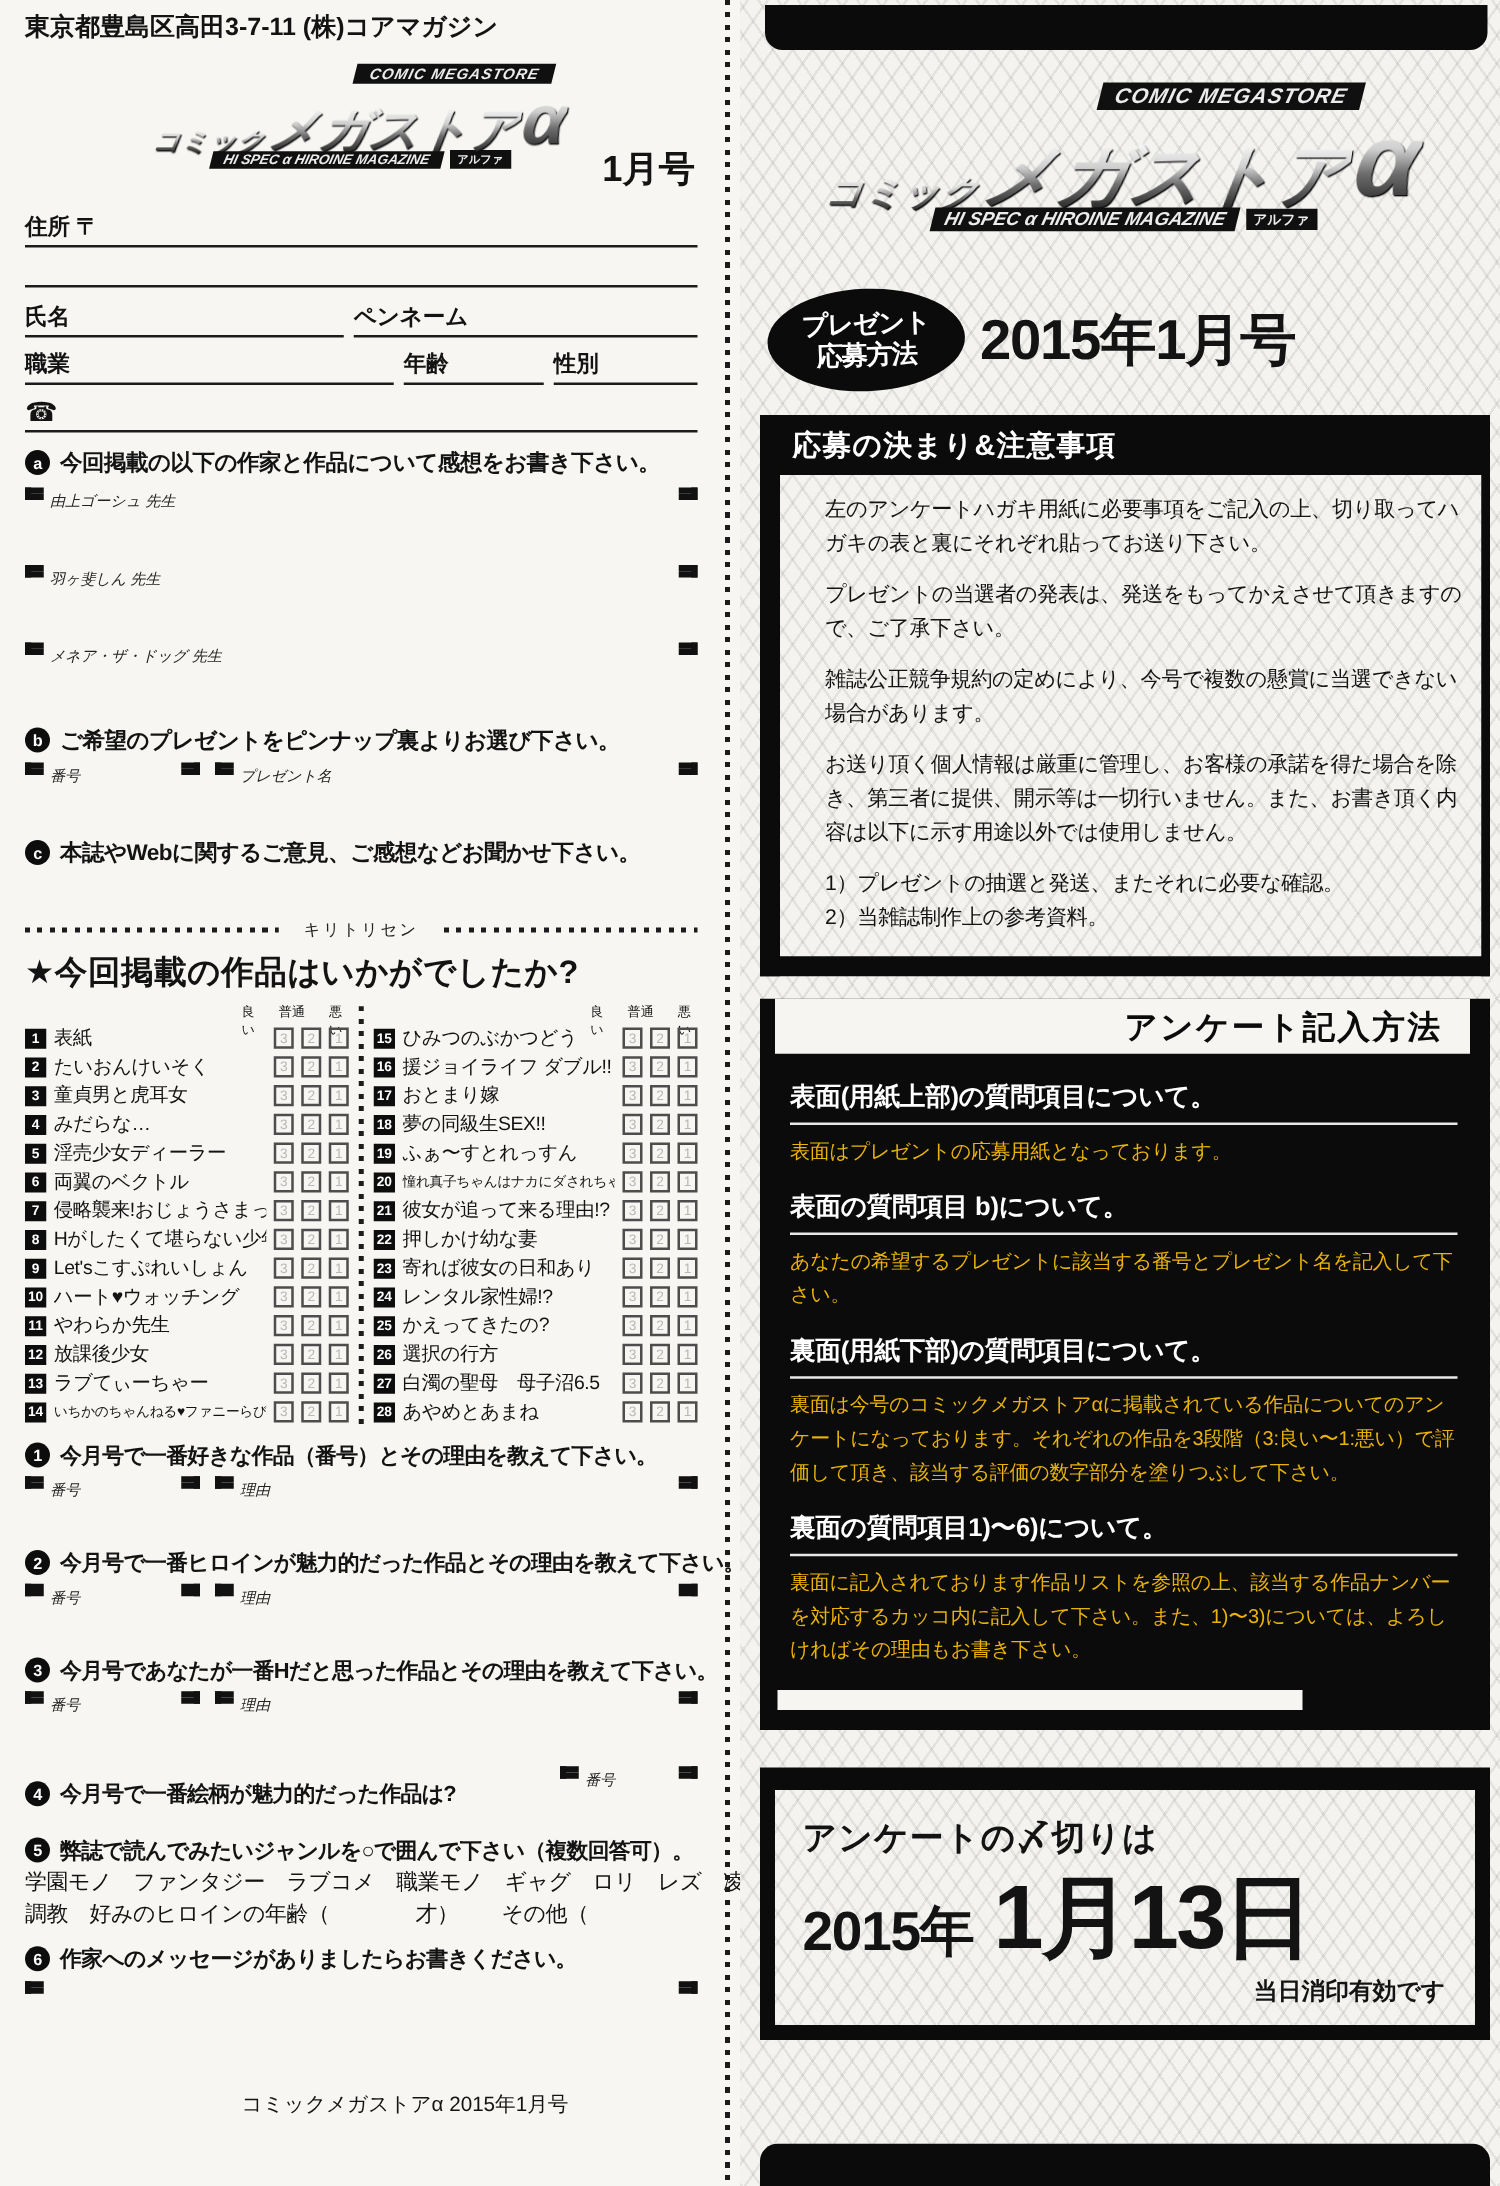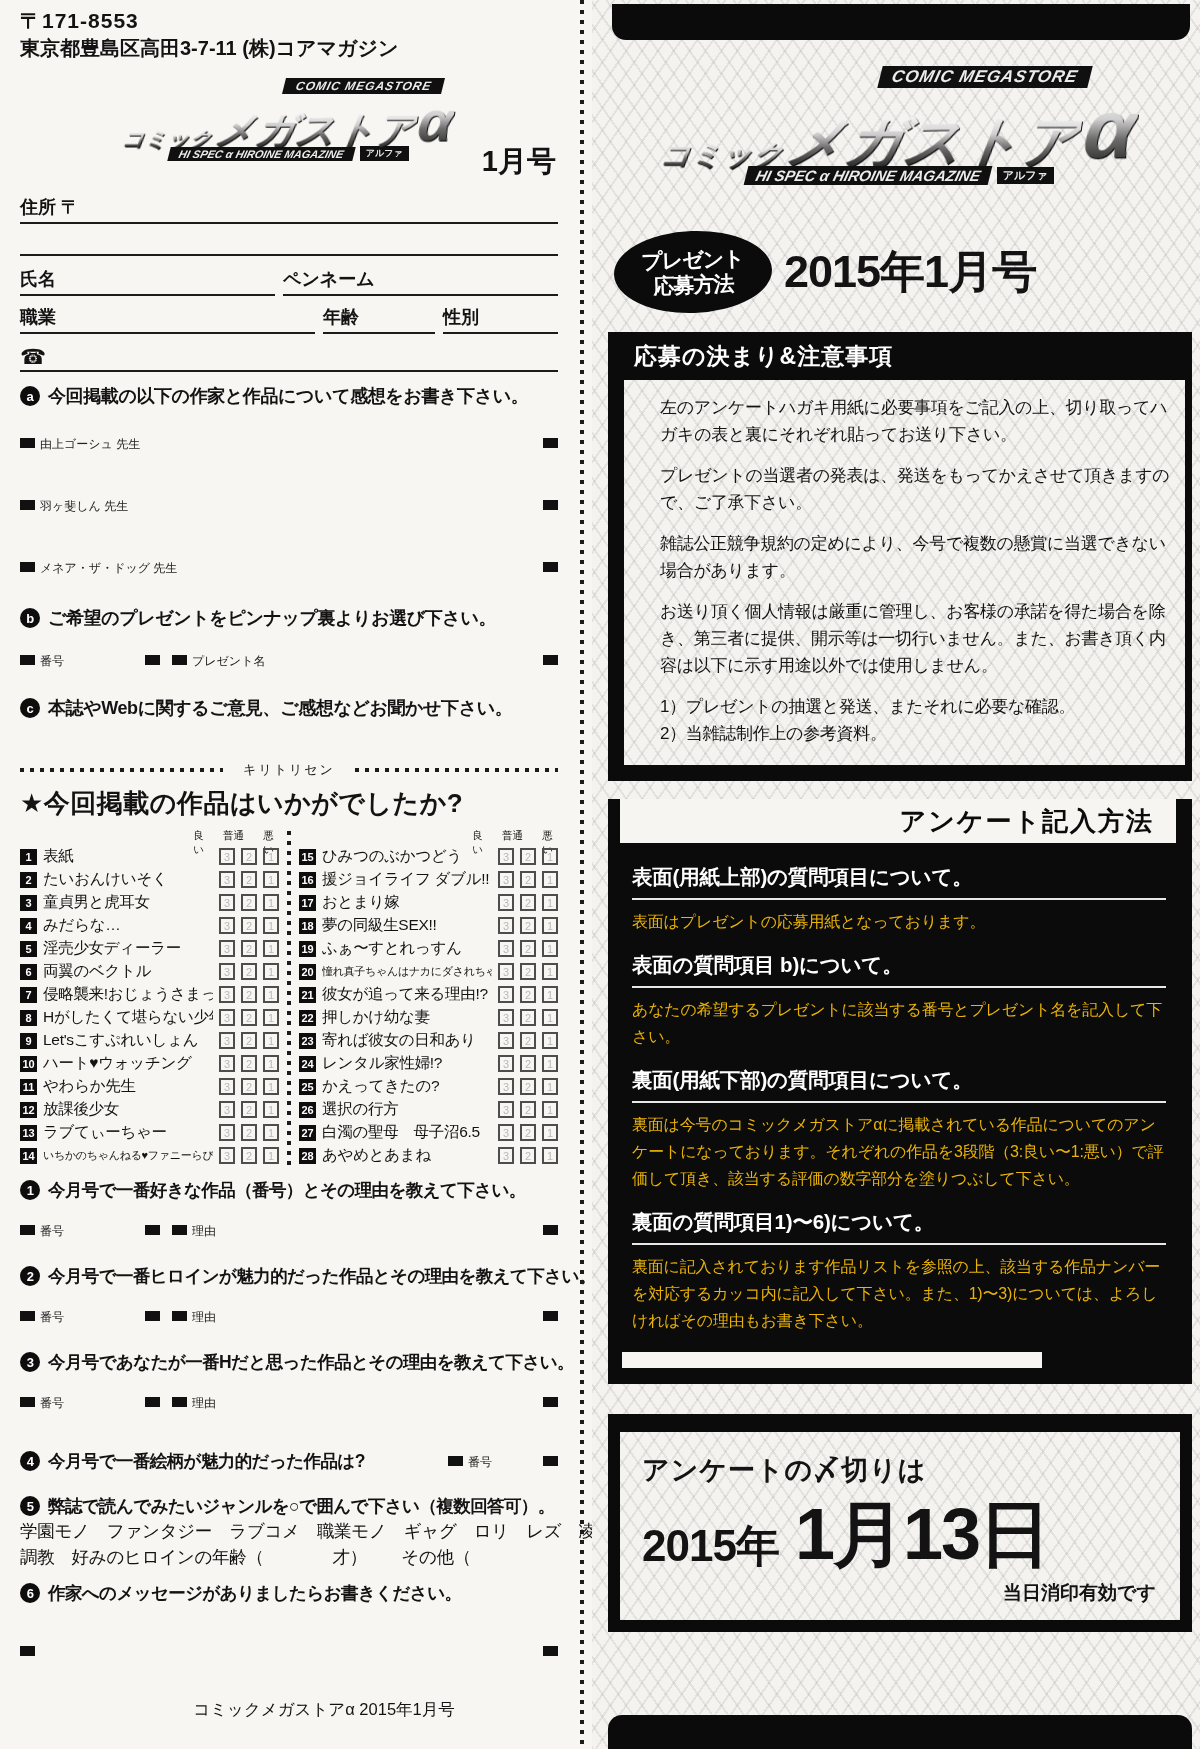--- a/index.html
+++ b/index.html
@@ -25,21 +25,21 @@
     background-image:
       repeating-linear-gradient(55deg,rgba(110,110,110,.13) 0 2px,transparent 2px 13px),
       repeating-linear-gradient(-55deg,rgba(110,110,110,.13) 0 2px,transparent 2px 13px);
   }
   .circle-marker {
     flex:0 0 auto; width:20px; height:20px; border-radius:50%; background:#0d0d0d;
     color:#fff; font-size:13px; font-weight:bold;
     display:inline-flex; align-items:center; justify-content:center; margin-right:8px;
   }
   
-  .bkg { display:flex; align-items:center; }
+  .bkg { display:flex; align-items:flex-start;font-style:italic; }
   .bk { width:15px; border:5px solid #111; flex:0 0 auto; }
   .bk.l { border-right:none; }
   .bk.r { border-left:none; }
   .bkmid { flex:1; font-size:12px; color:#222; padding:3px 2px 0 5px; white-space:nowrap; }
   
   .lc { position:absolute; left:0; top:0; width:578px; height:1749px; padding:8px 20px 0 20px; }
   .postal { font-size:21px; font-weight:bold; line-height:26px; letter-spacing:1px; }
   .addr   { font-size:20px; font-weight:bold; line-height:28px; }
   .logo-wrap { position:relative; margin-top:14px; height:108px; }
   .logo { text-align:center; }
@@ -150,21 +150,20 @@
   .dl-year { font-size:44px; font-weight:900; letter-spacing:-1px; line-height:1; }
   .dl-date { font-size:72px; font-weight:900; letter-spacing:-2px; line-height:0.95; }
   .dl-note { margin-top:12px; text-align:right; font-size:19px; font-weight:bold; }
   .rp-band-bottom { position:absolute; left:16px; right:8px; bottom:0; height:34px;
     background:#0b0b0b; border-radius:14px 14px 0 0; }
 </style>
 </head>
 <body>
 
 <div class="lc">
-  <div class="postal">〒171-8553</div>
   <div class="addr">東京都豊島区高田3-7-11 (株)コアマガジン</div>
 
   <div class="logo-wrap">
     <div class="logo logo-left">
       <span class="lg-banner">COMIC MEGASTORE</span>
       <div class="lg-row">
         <span class="lg-prefix metal">コミック</span>
         <span class="lg-main metal">メガストア</span>
         <span class="lg-alpha metal">α</span>
       </div>

